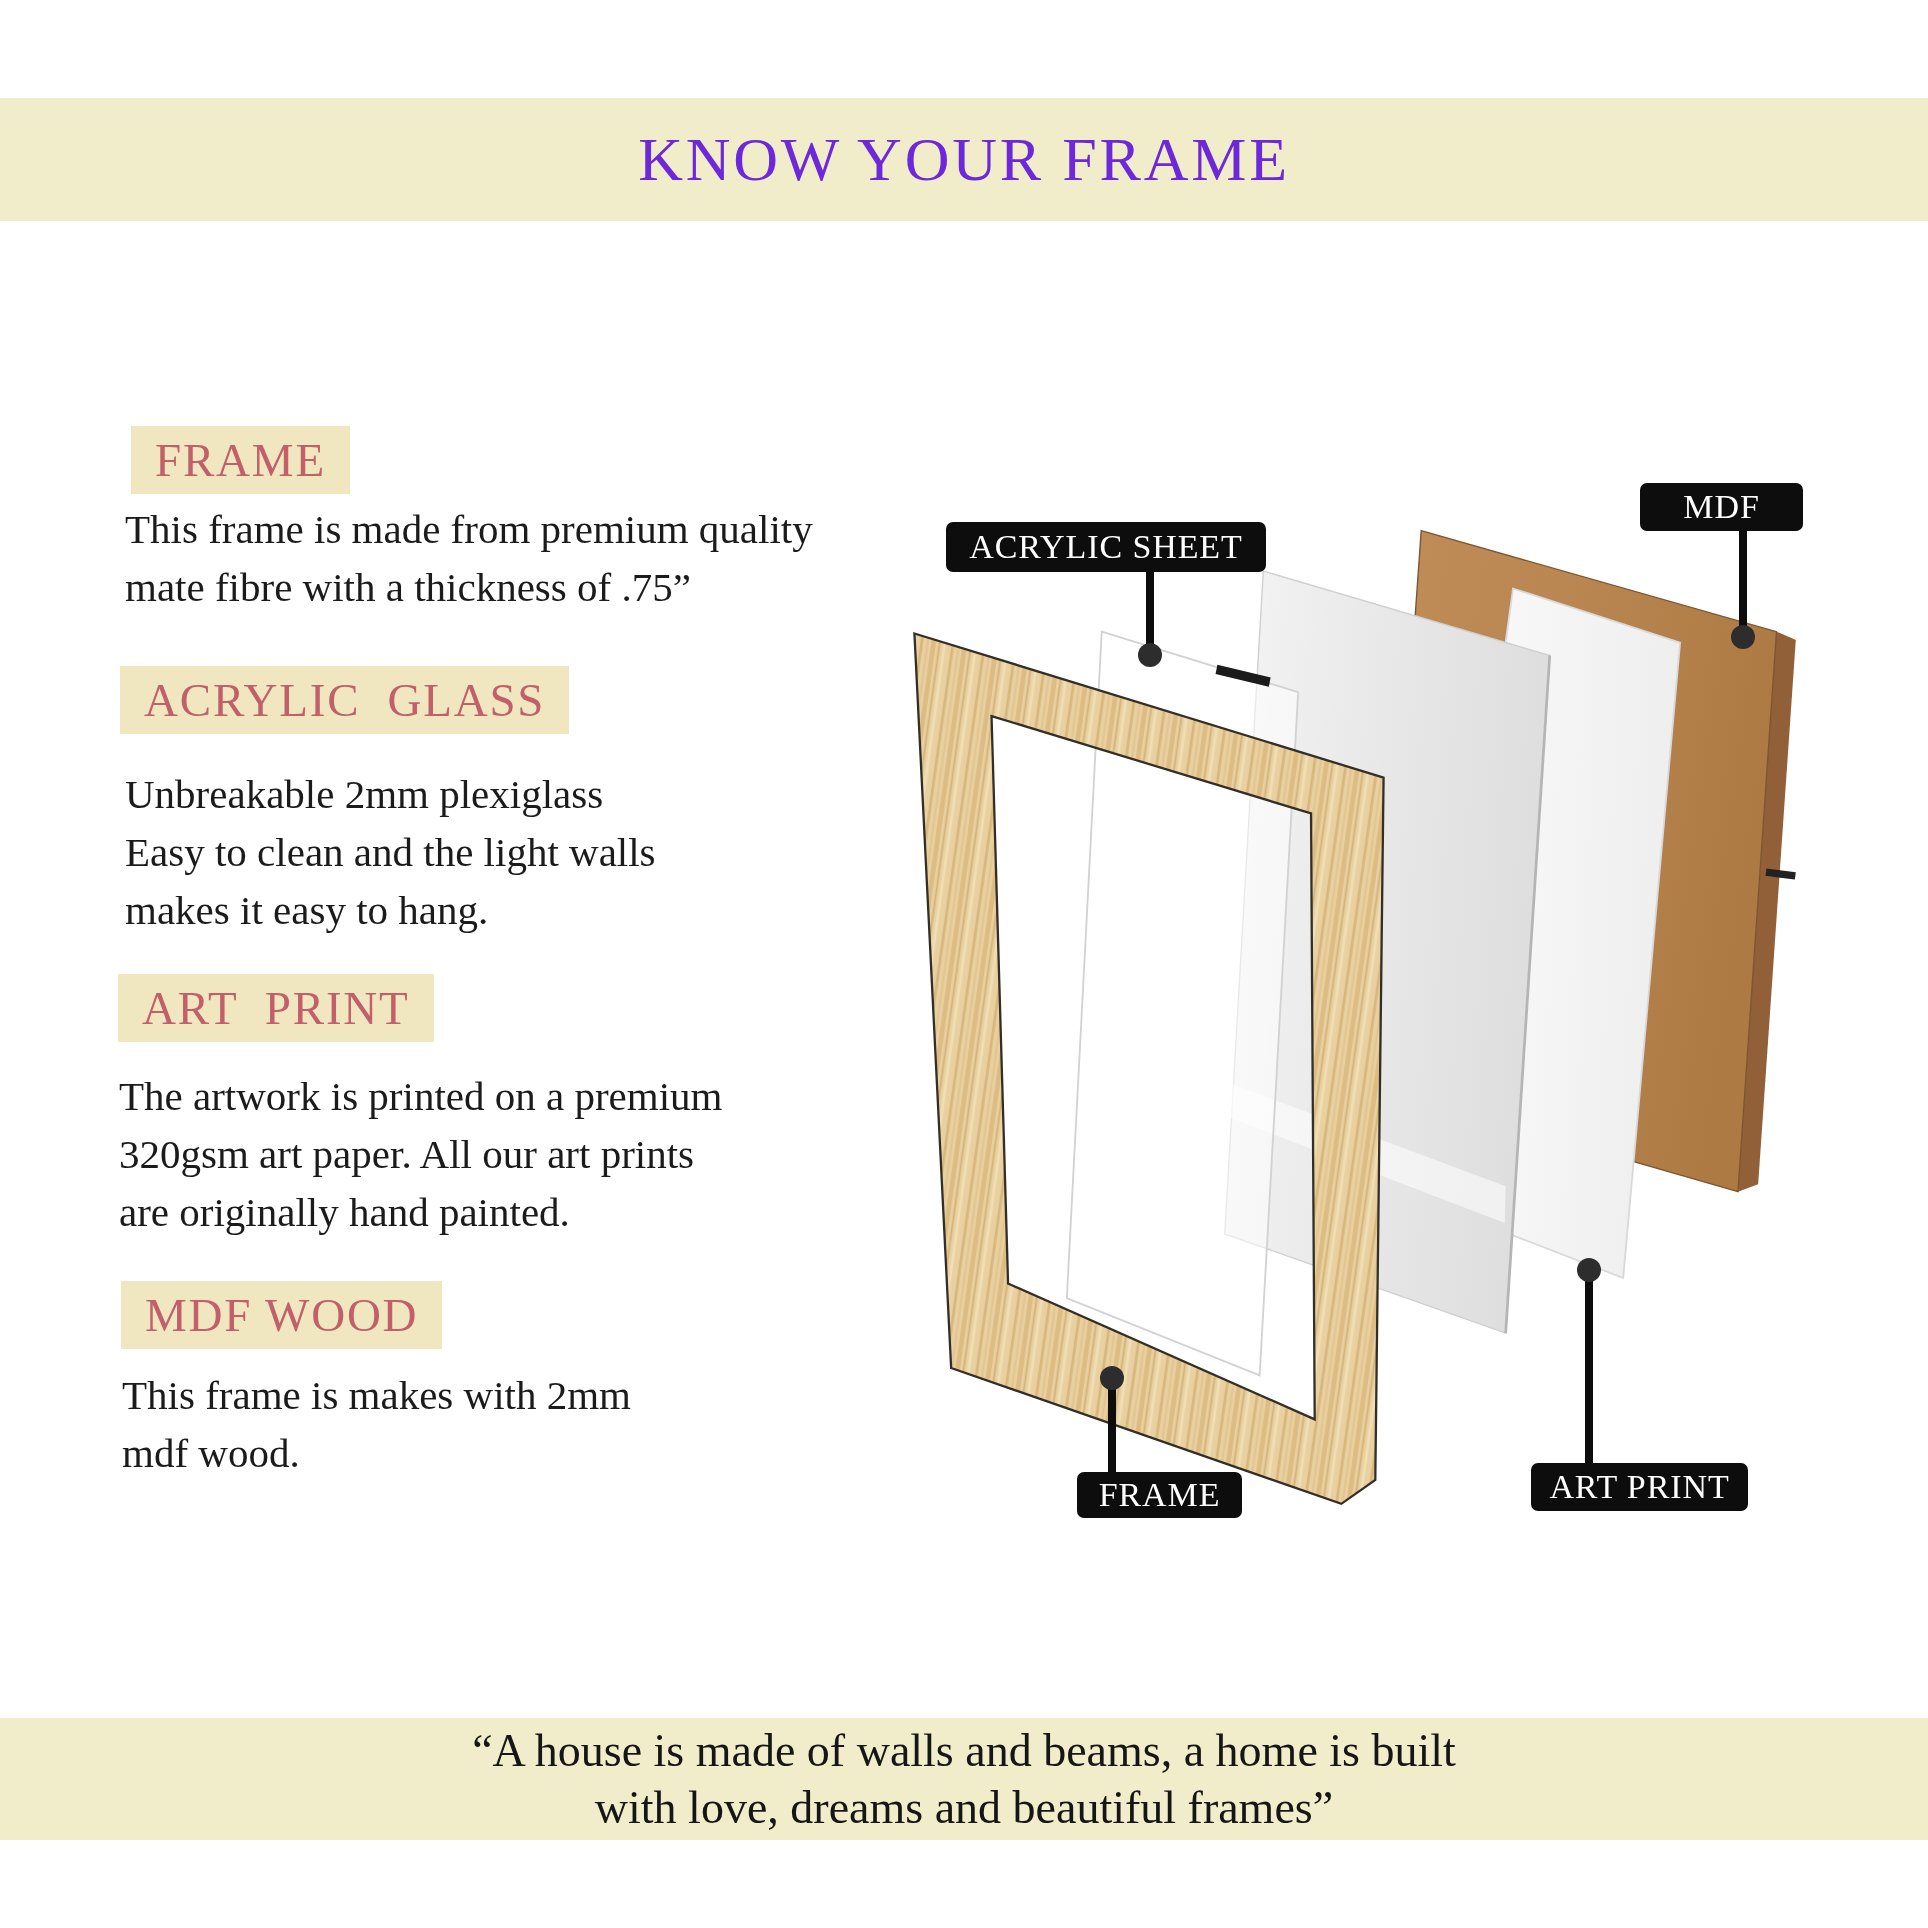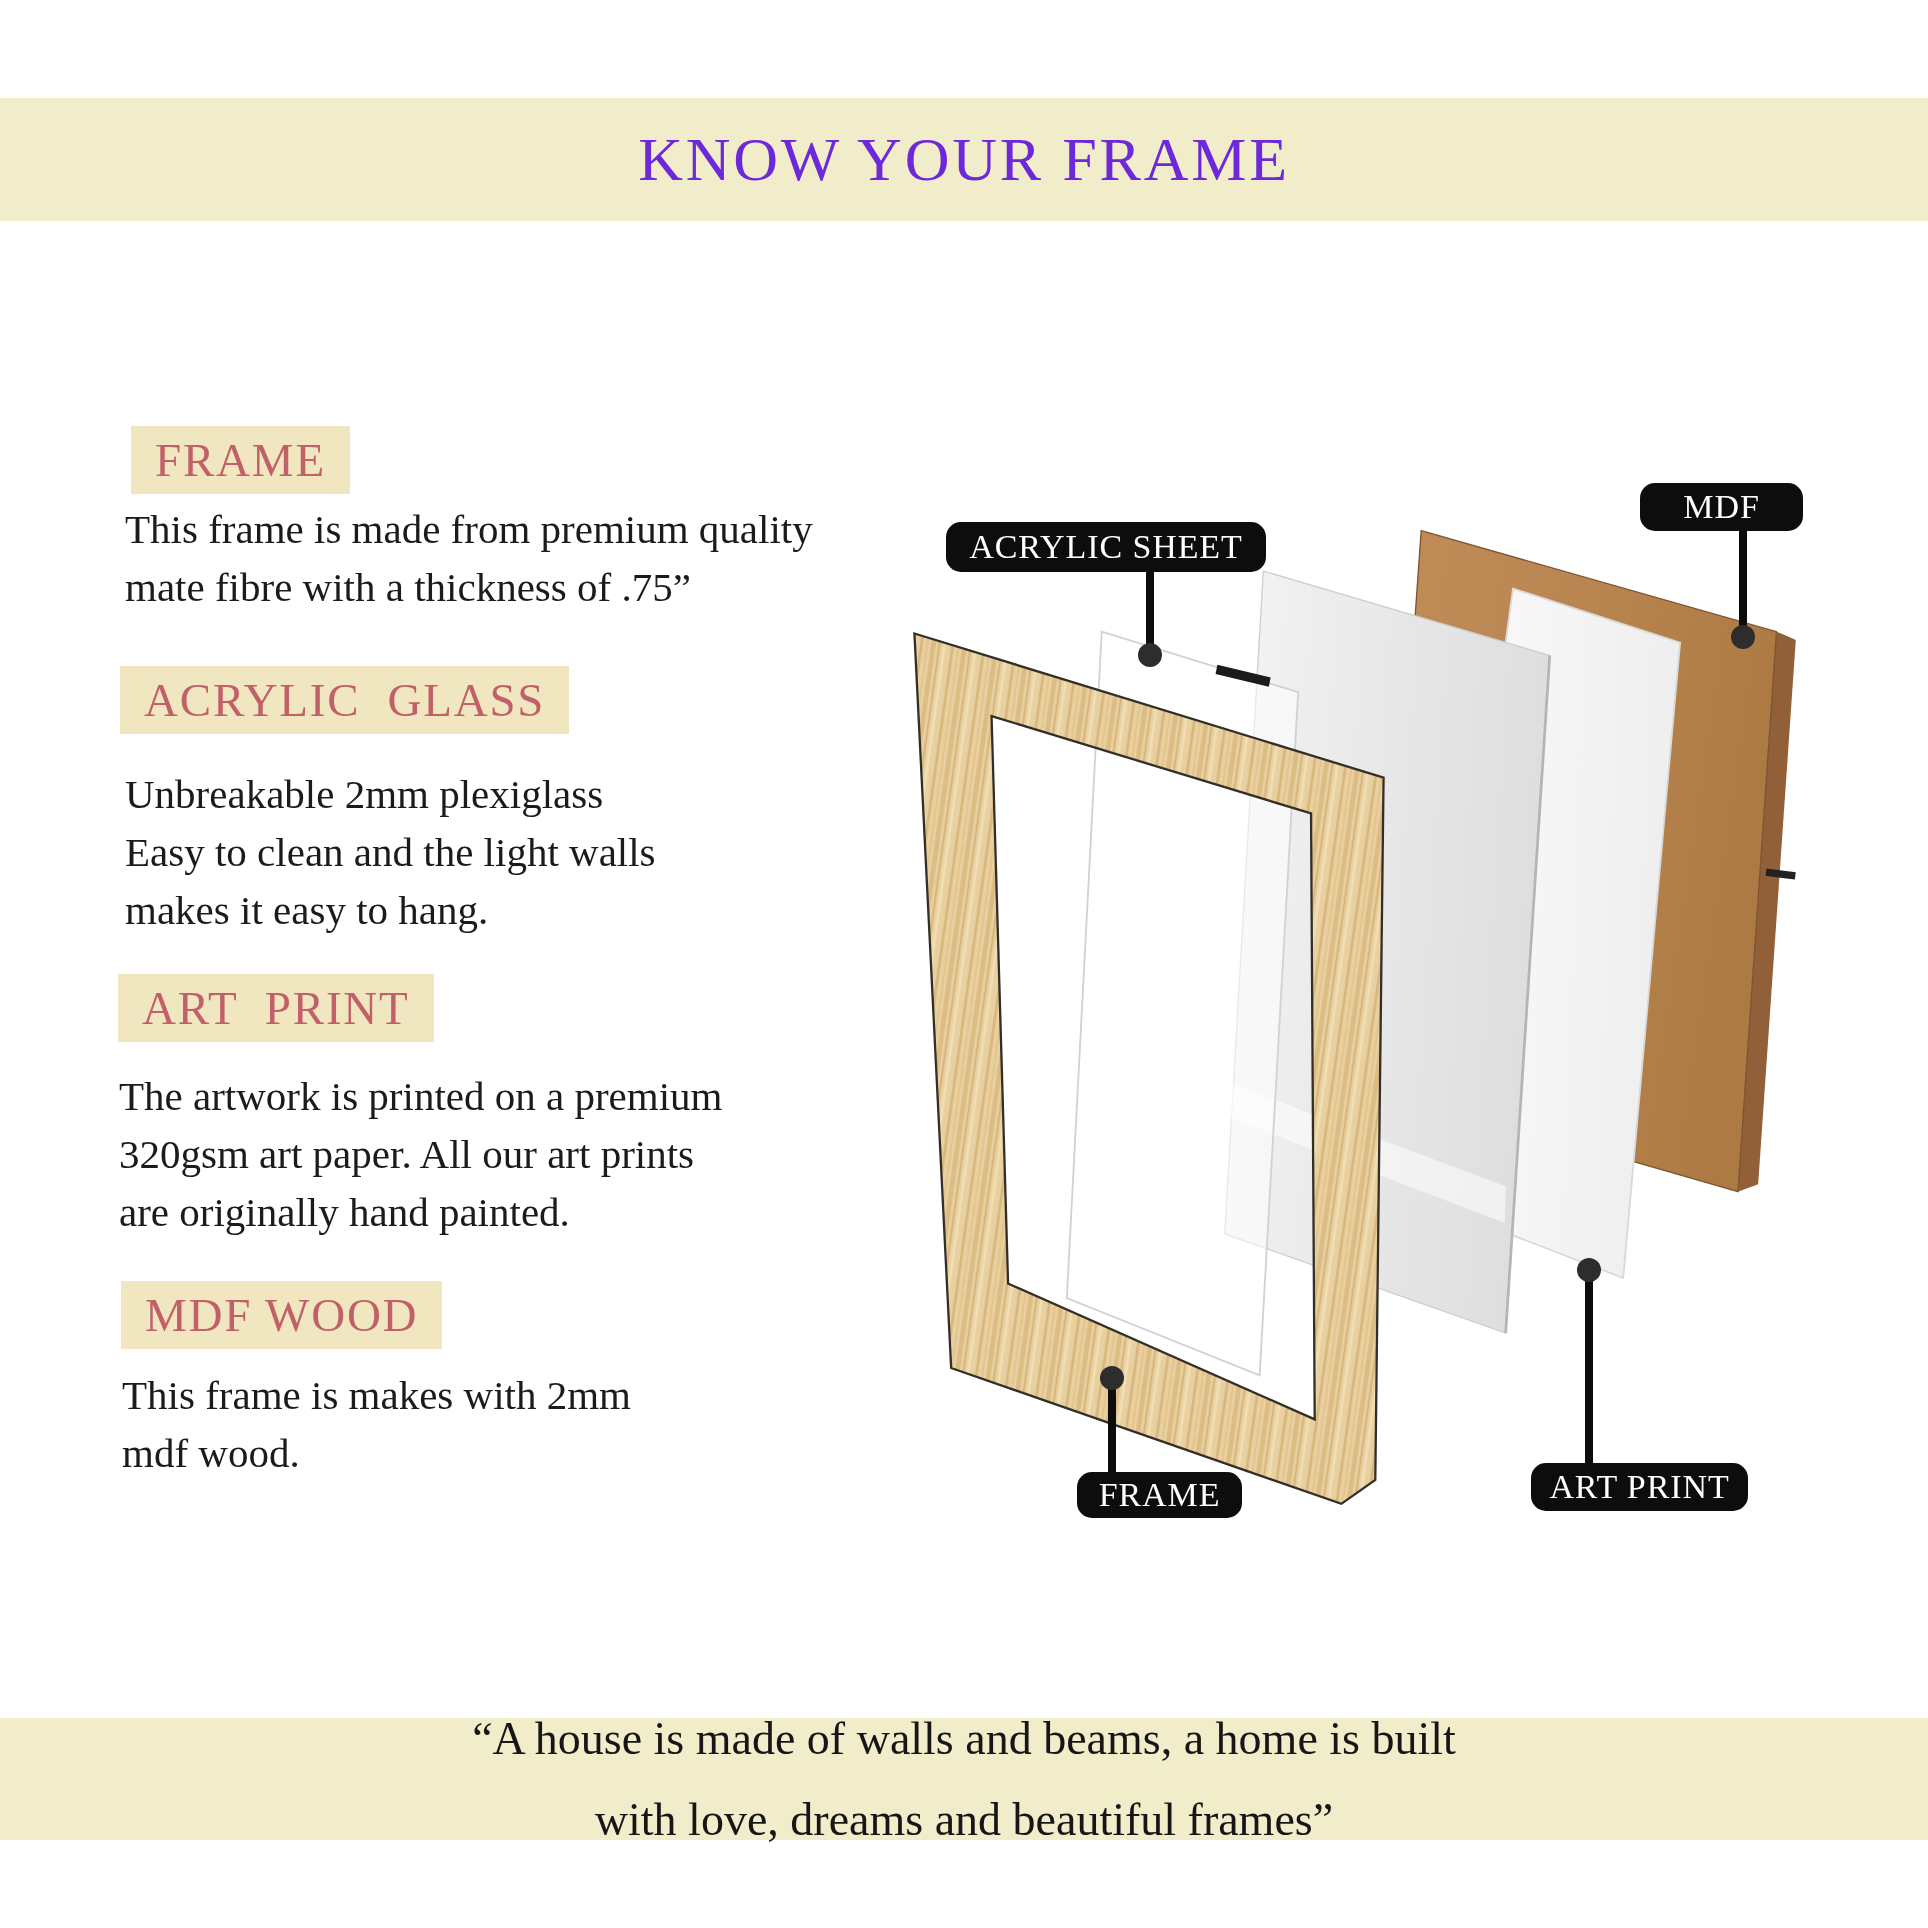--- a/index.html
+++ b/index.html
@@ -5,40 +5,40 @@
   html,body{margin:0;padding:0;background:#888;}
   .canvas{
     position:relative;width:1928px;height:1928px;background:#ffffff;
     overflow:hidden;font-family:"Liberation Serif", serif;
   }
   
   .band{position:absolute;left:0;width:1928px;background:#f1ecca;}
   .top-band{top:98px;height:123px;display:flex;align-items:center;justify-content:center;}
   .page-title{font-size:62px;color:#6d28d9;letter-spacing:2.8px;font-weight:normal;margin:0;}
   .bottom-band{top:1718px;height:122px;display:flex;flex-direction:column;align-items:center;justify-content:center;}
-  .quote-line{font-size:46px;line-height:57px;color:#161616;margin:12px;text-align:center;}
+  .quote-line{font-size:46px;line-height:57px;color:#161616;margin:0;text-align:center;}
   
   .section{position:absolute;}
   .heading-pill{
     display:inline-block;background:#f0e7c0;color:#c2606a;
     font-size:47px;line-height:68px;padding:0 24px;letter-spacing:1.8px;
     white-space:pre;
   }
   .body-block{position:absolute;}
   .line{font-size:41px;line-height:58px;color:#1b1b1b;white-space:pre;}
   .pill-s1{left:131px;top:426px;}  .body-s1{left:125px;top:500px;}
   .pill-s2{left:120px;top:666px;text-decoration:underline;}  .body-s2{left:125px;top:765px;}
   .pill-s3{left:118px;top:974px;} .body-s3{left:119px;top:1067px;}
   .pill-s4{left:121px;top:1281px;text-align:right;} .body-s4{left:122px;top:1366px;}
   
   .diagram-svg{position:absolute;left:0;top:0;}
   .callout{
     position:absolute;background:#0d0d0d;color:#ffffff;
     display:flex;align-items:center;justify-content:center;
-    font-size:34px;letter-spacing:0.9px;border-radius:15px;white-space:pre;
+    font-size:34px;letter-spacing:0.9px;border-radius:7px;white-space:pre;
   }
   .callout-acrylic{left:946px;top:522px;width:320px;height:50px;}
   .callout-mdf{left:1640px;top:483px;width:163px;height:48px;}
   .callout-frame{left:1077px;top:1472px;width:165px;height:46px;}
   .callout-art{left:1531px;top:1463px;width:217px;height:48px;}
   .lead-line{position:absolute;width:8.3px;background:#0d0d0d;}
   .line-acrylic{left:1146px;top:565px;height:92px;}
   .line-mdf{left:1739px;top:525px;height:112px;}
   .line-frame{left:1108px;top:1377px;height:101px;}
   .line-art{left:1585px;top:1272px;height:195px;}

